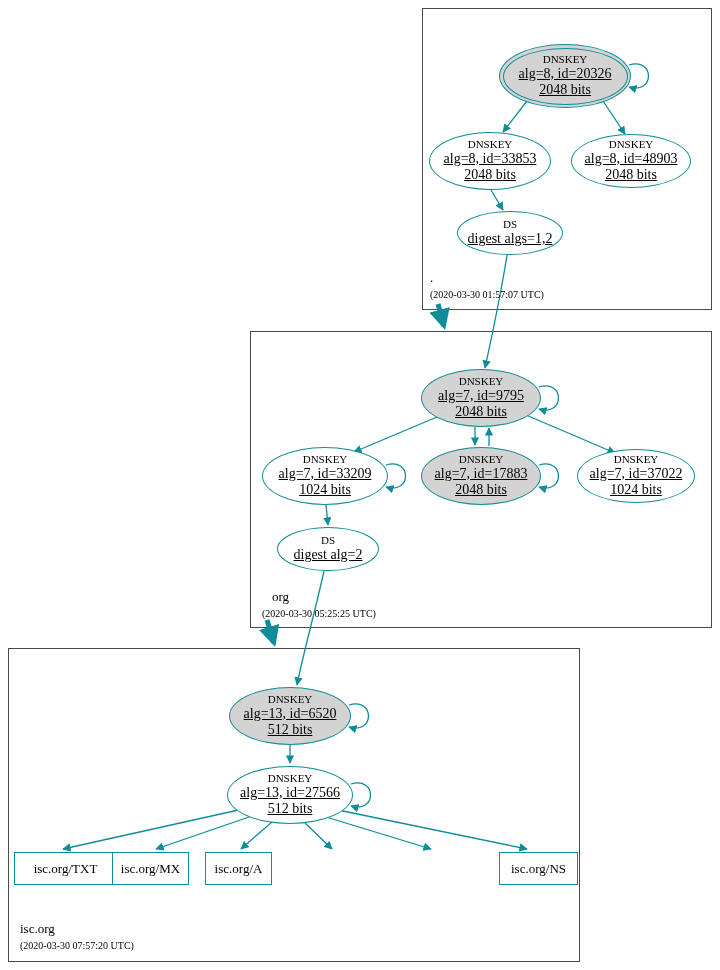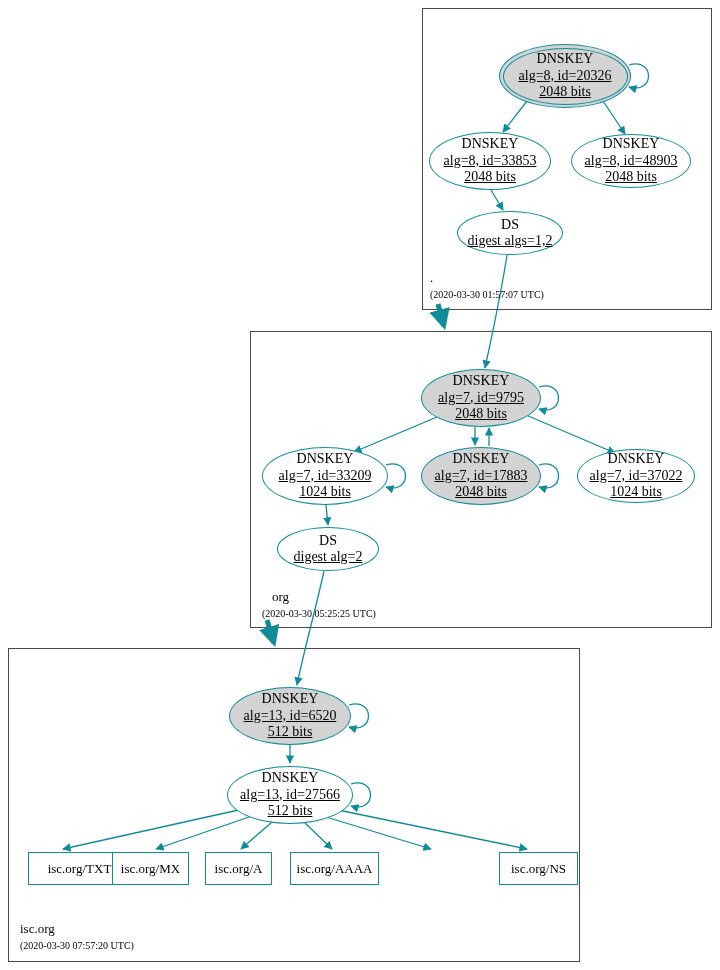--- a/index.html
+++ b/index.html
@@ -15,21 +15,21 @@
   .zone-box{position:absolute;border:1px solid var(--zoneborder);}
   .edges{position:absolute;left:0;top:0;width:720px;height:970px;pointer-events:none;}
   .edge{fill:none;stroke:var(--teal);stroke-width:1.3px;}
   .edge-thick{fill:none;stroke:var(--teal);stroke-width:5px;}
   .arrowhead{fill:var(--teal);}
   .node{position:absolute;display:flex;flex-direction:column;align-items:center;justify-content:center;
         text-align:center;background:#fff;border:1.4px solid var(--teal);cursor:pointer;}
   .ellipse{border-radius:50%;}
   .gray{background:var(--kskfill);}
   .double::before{content:"";position:absolute;inset:2.5px;border:1.2px solid var(--teal);border-radius:50%;}
-  .t{font-size:14px;line-height:1.15;position:relative;}
+  .t{font-size:11px;line-height:1.15;position:relative;}
   .d{font-size:14px;line-height:1.18;position:relative;text-decoration:underline;}
   .record{font-size:13px;border-radius:0;}
   .zone-label{position:absolute;font-size:13px;}
   .zone-ts{position:absolute;font-size:10px;}
 </style>
 </head>
 <body>
 
 <div class="diagram">
 
@@ -134,29 +134,26 @@
     <div class="t">DNSKEY</div>
     <div class="d">alg=13, id=6520</div>
     <div class="d">512 bits</div>
   </div>
   <div class="node ellipse" style="left:227px;top:766px;width:126px;height:58px">
     <div class="t">DNSKEY</div>
     <div class="d">alg=13, id=27566</div>
     <div class="d">512 bits</div>
   </div>
 
-  <div class="node record" style="left:28px;top:852px;width:103px;height:33px">
+  <div class="node record" style="left:14px;top:852px;width:103px;height:33px">
     <div>isc.org/TXT</div>
   </div>
   <div class="node record" style="left:112px;top:852px;width:77px;height:33px">
     <div>isc.org/MX</div>
   </div>
   <div class="node record" style="left:205px;top:852px;width:67px;height:33px">
     <div>isc.org/A</div>
   </div>
-  <div class="node record" style="left:290px;top:852px;width:89px;height:33px">
-    <div>isc.org/AAAA</div>
-  </div>
   <div class="node record" style="left:499px;top:852px;width:79px;height:33px">
     <div>isc.org/NS</div>
   </div>
 
 </div>
 
 </body></html>

